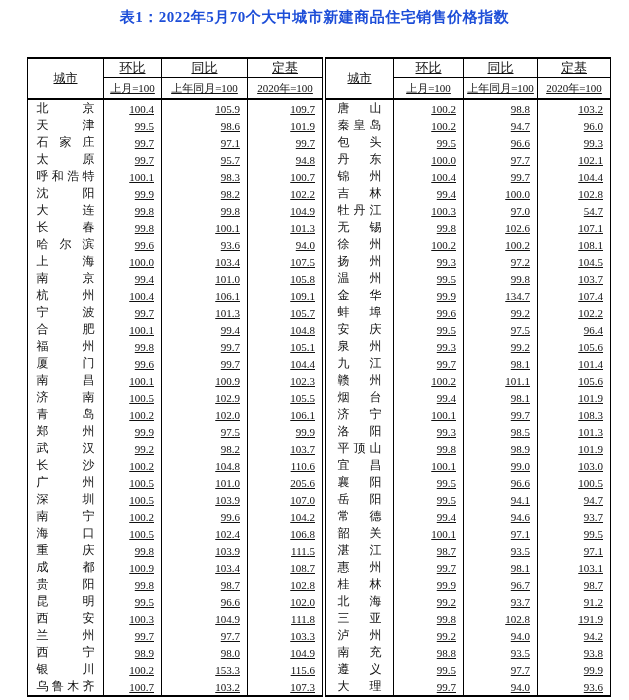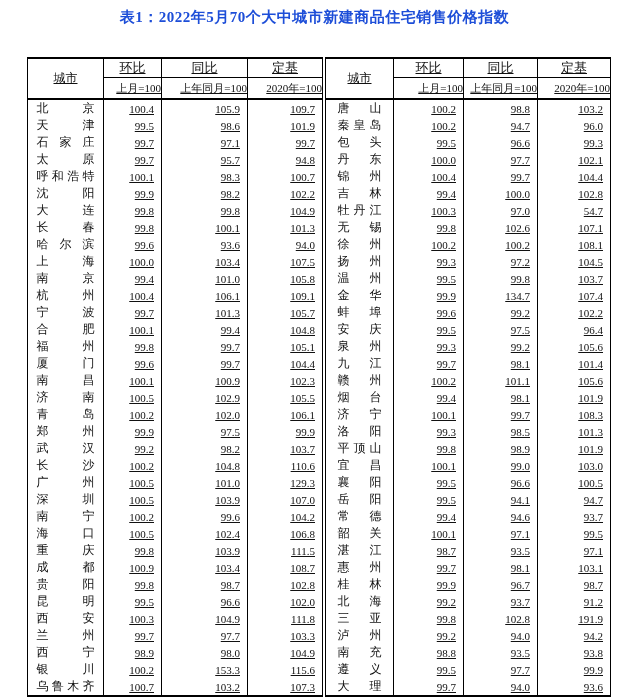--- a/index.html
+++ b/index.html
@@ -32,21 +32,21 @@
   }
   table.left-half  { width:295px; }
   table.right-half { width:285px; }
   th, td {
     padding:0; margin:0;
     font-weight:normal;
     overflow:hidden; white-space:nowrap;
   }
   th { font-size:13px; text-align:center; }
   thead tr.h1 th { height:16px; }
-  thead tr.h2 th { height:20px; font-size:11px;text-align:right; }
+  thead tr.h2 th { height:20px; font-size:11px; }
   thead { border-bottom:2px solid #000; }
   th.city-head { border-right:1px solid #000; font-size:12px; }
   th.sub, th.top { border-left:1px solid #000; }
   th.top { border-bottom:1px solid #000; }
   tbody tr { height:17px; }
   td { font-size:11px; }
   td.num {
     text-align:right; padding-right:7px;
     border-left:1px solid #000;
     font-size:11px;
@@ -219,21 +219,21 @@
           <tr>
     <td class="city"><span class="city-span">长沙</span></td>
     <td class="num">100.2</td>
     <td class="num">104.8</td>
     <td class="num">110.6</td>
   </tr>
           <tr>
     <td class="city"><span class="city-span">广州</span></td>
     <td class="num">100.5</td>
     <td class="num">101.0</td>
-    <td class="num">129.3</td>
+    <td class="num">205.6</td>
   </tr>
           <tr>
     <td class="city"><span class="city-span">深圳</span></td>
     <td class="num">100.5</td>
     <td class="num">103.9</td>
     <td class="num">107.0</td>
   </tr>
           <tr>
     <td class="city"><span class="city-span">南宁</span></td>
     <td class="num">100.2</td>

